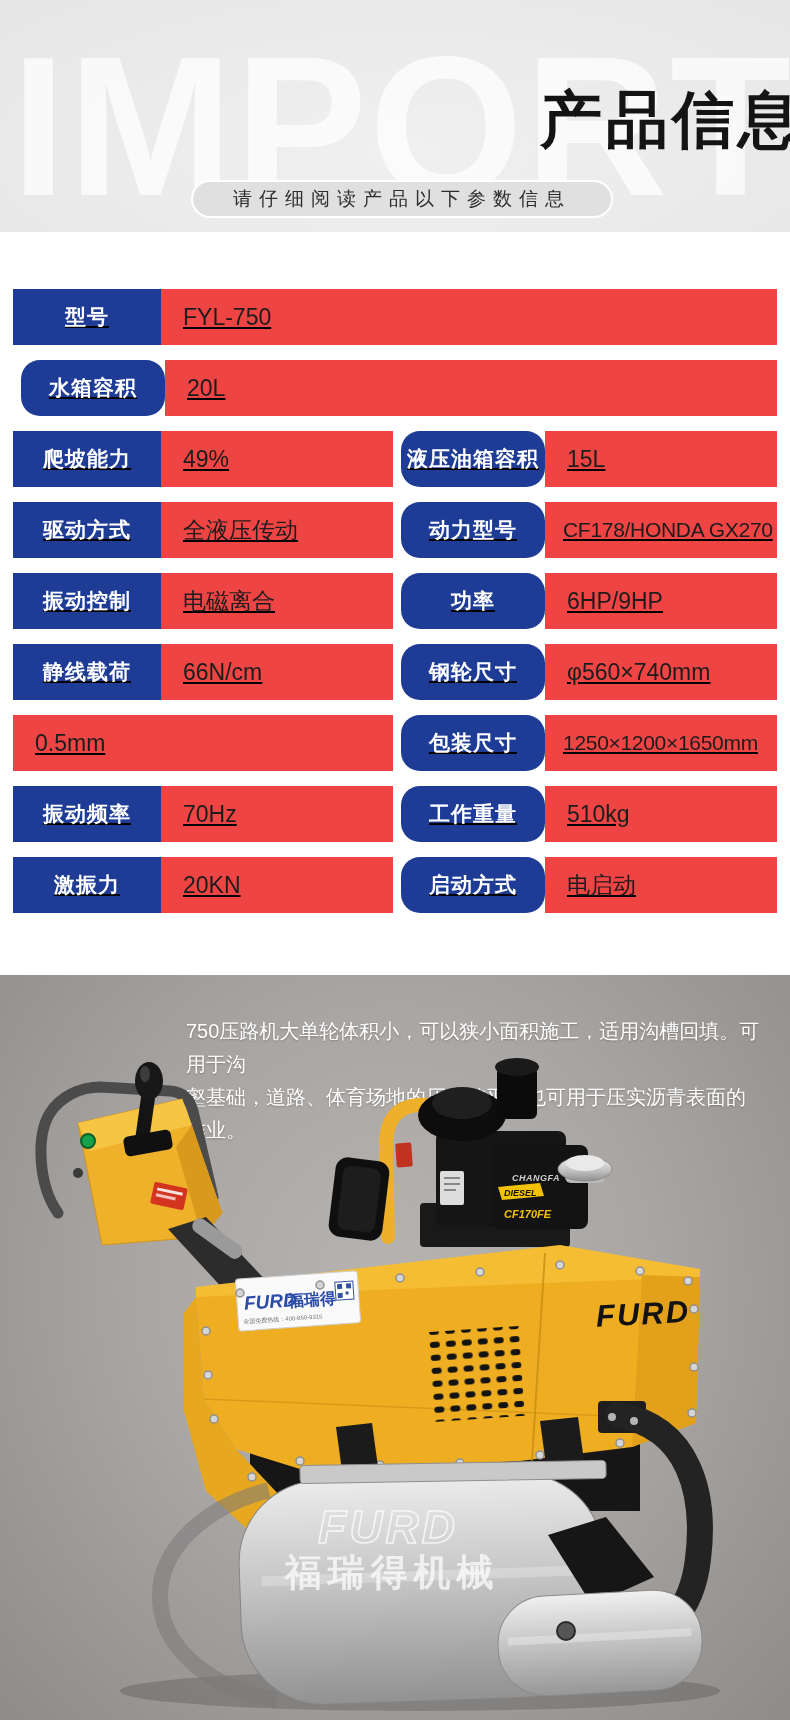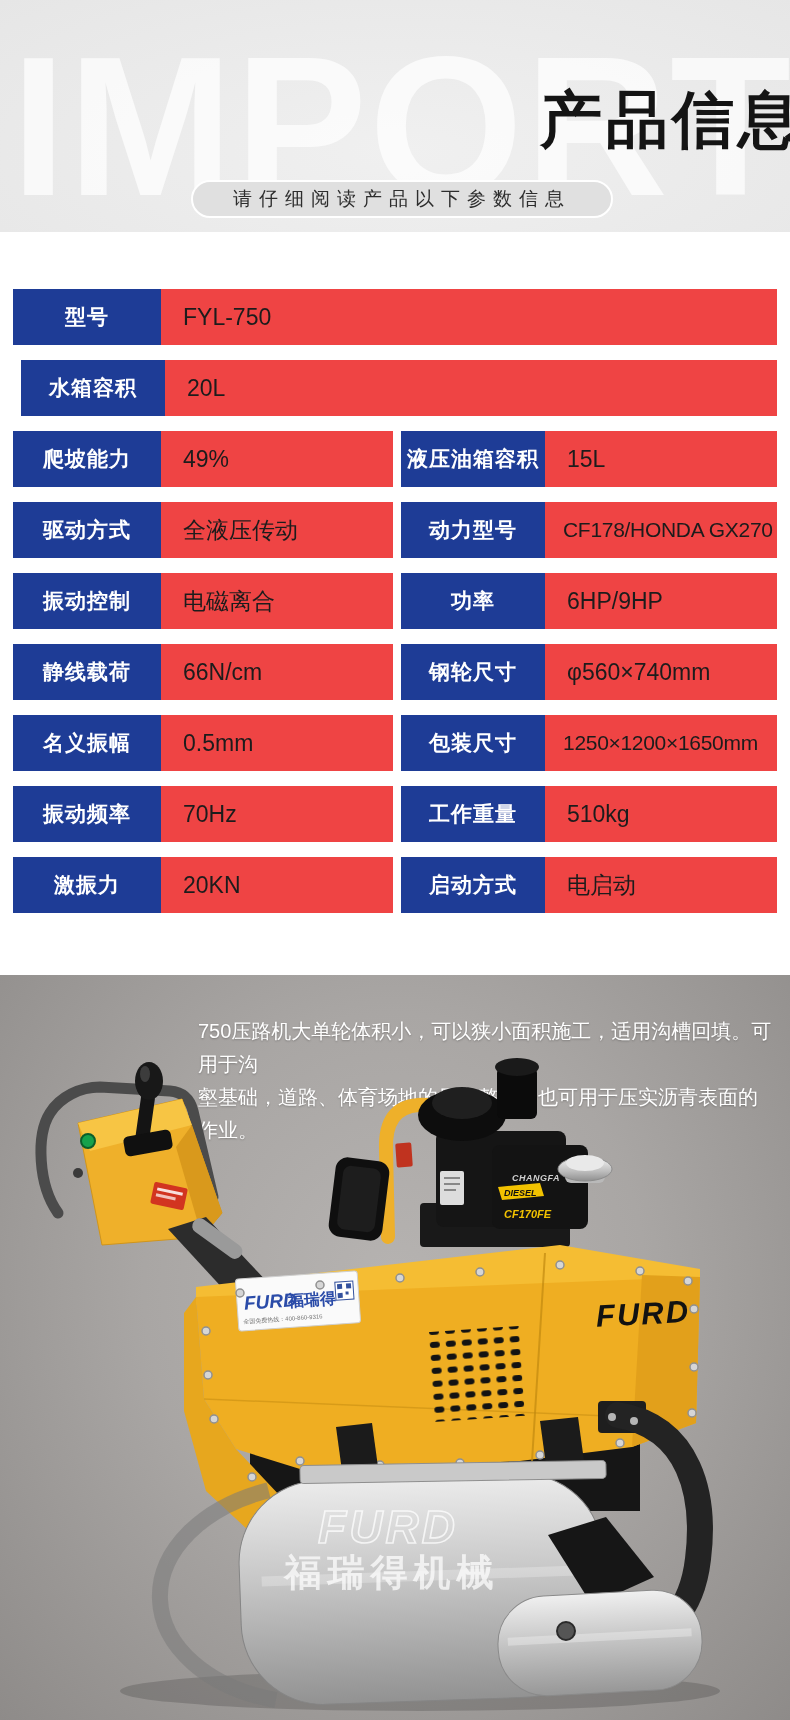--- a/index.html
+++ b/index.html
@@ -25,44 +25,44 @@
     font-size:62px;font-weight:900;color:#141414;letter-spacing:4px;
   }
   .subtitle-pill{
     position:absolute;top:180px;left:50%;transform:translateX(-50%);
     height:38px;box-sizing:border-box;padding:0 40px;border-radius:999px;
     background:#e0e0e0;border:2px solid #ffffff;
     display:flex;align-items:center;justify-content:center;
     font-size:19px;letter-spacing:7px;color:#2d2d2d;white-space:nowrap;text-align:center;
   }
   
-  .specs{width:790px;height:743px;background:#ffffff;box-sizing:border-box;padding:57px 13px 0;}
+  .specs{width:790px;height:743px;background:#ffffff;box-sizing:border-box;padding:57px 13px 0;text-decoration:underline;}
   .spec-row{display:flex;height:56px;margin-bottom:15px;}
   .pair{display:flex;flex:1;min-width:0;}
   .pair-l{flex:none;width:380px;}
   .pair-r{margin-left:8px;}
   .spec-label{
     flex:none;width:148px;background:#1e3c96;color:#ffffff;
     display:flex;align-items:center;justify-content:center;
     font-size:21px;font-weight:700;letter-spacing:1px;
   }
-  .pair-r .spec-label{width:144px;}
+  .pair-r .spec-label{width:144px;border-radius:19px;}
   .spec-value{
     flex:1;min-width:0;background:#ef4444;color:#1c1c1c;
     display:flex;align-items:center;padding-left:22px;
     font-size:23px;white-space:nowrap;overflow:hidden;
   }
   .spec-value.cond{font-size:21px;letter-spacing:-0.3px;padding-left:18px;}
   
   .photo{
     position:relative;width:790px;height:745px;overflow:hidden;
     background:radial-gradient(ellipse at 50% 42%, #b6b3b1 0%, #a9a6a4 45%, #8e8b89 100%);
   }
   .photo-desc{
-    position:absolute;top:40px;left:198px;width:575px;
+    position:absolute;top:40px;left:186px;width:575px;
     color:#ffffff;font-size:20px;line-height:33px;
     text-shadow:0 1px 2px rgba(0,0,0,0.25);
   }
   .machine-svg{position:absolute;left:0;top:0;}
 </style>
 </head>
 <body>
 
 <div class="header">
   <div class="import-mark">IMPORT</div>
@@ -123,21 +123,20 @@
       <div class="spec-value">66N/cm</div>
     </div>
     <div class="pair pair-r">
       <div class="spec-label">钢轮尺寸</div>
       <div class="spec-value">φ560×740mm</div>
     </div>
   </div>
 
   <div class="spec-row">
     <div class="pair pair-l">
-      <div class="spec-label">名义振幅</div>
       <div class="spec-value">0.5mm</div>
     </div>
     <div class="pair pair-r">
       <div class="spec-label">包装尺寸</div>
       <div class="spec-value cond">1250×1200×1650mm</div>
     </div>
   </div>
 
   <div class="spec-row">
     <div class="pair pair-l">

